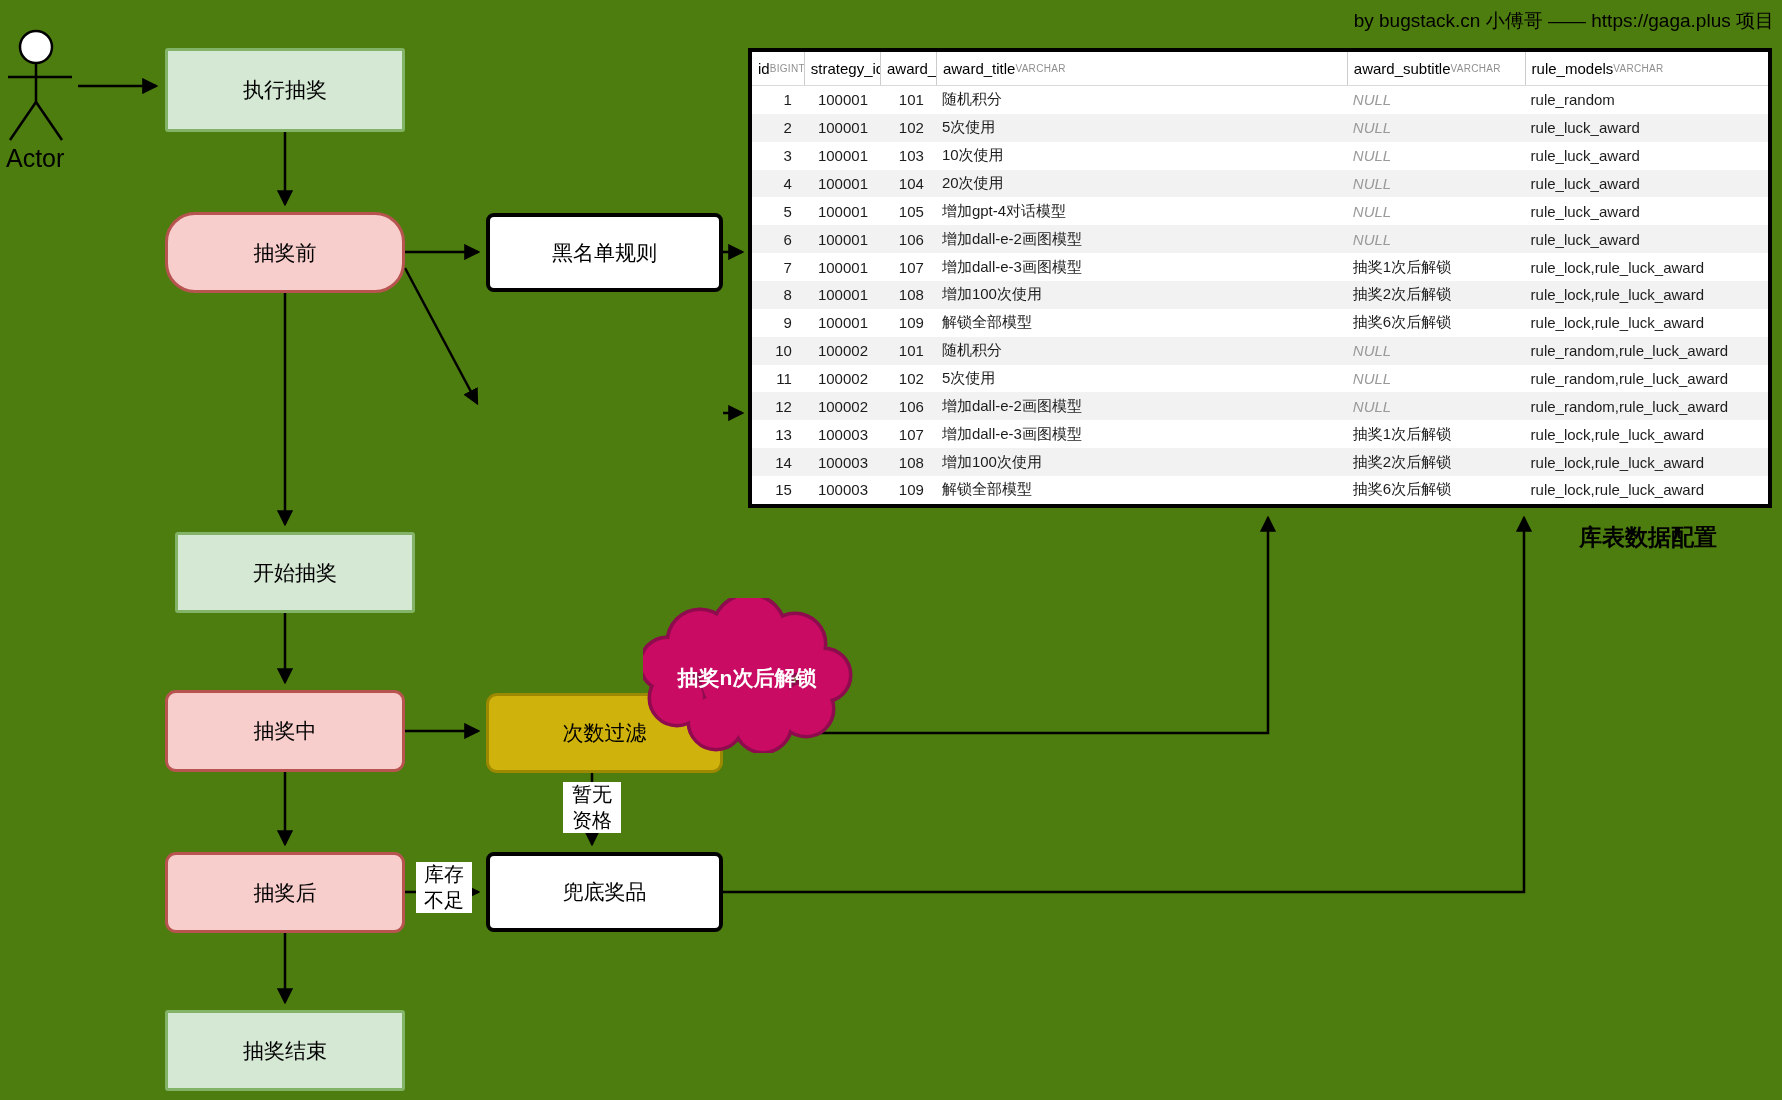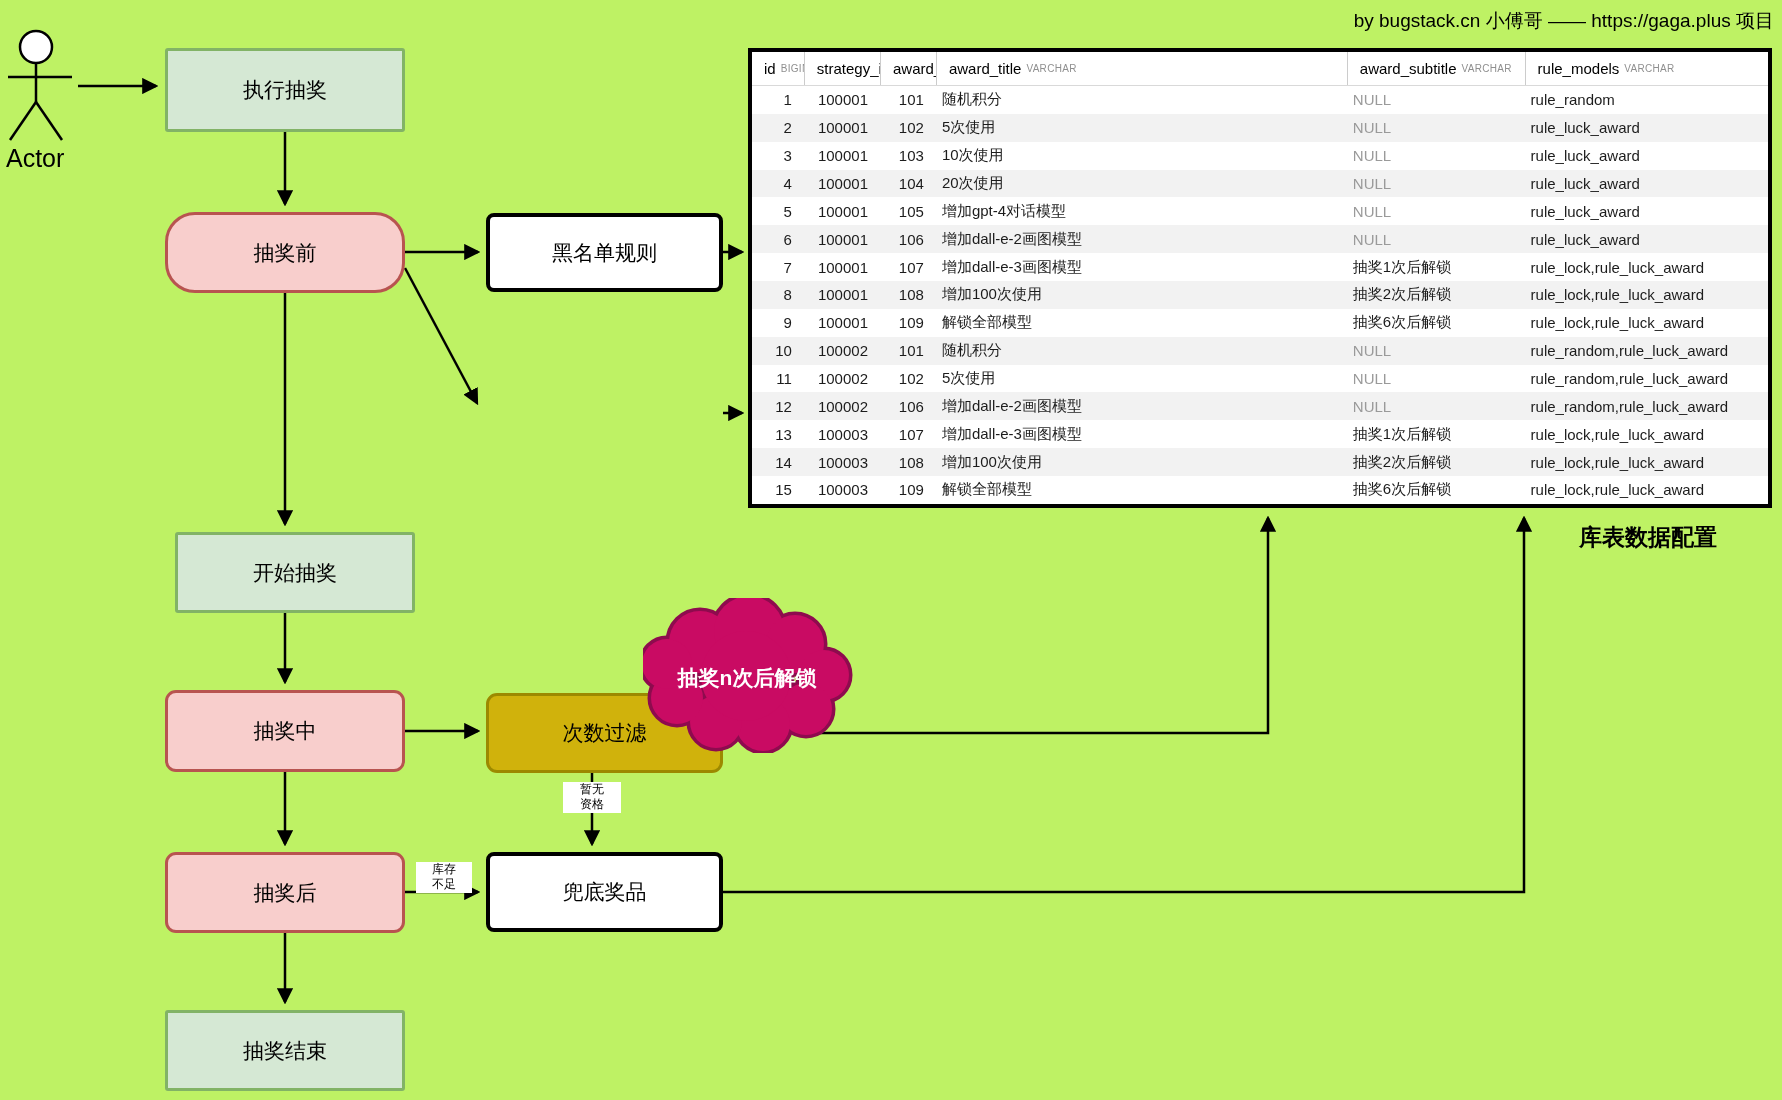--- a/index.html
+++ b/index.html
@@ -1,57 +1,57 @@
 <!DOCTYPE html>
 <html><head>
 <meta charset="utf-8">
 <style>
   html,body{margin:0;padding:0;background:#fff;}
-  .canvas{position:relative;width:1782px;height:1100px;background:#bef264;overflow:hidden;
+  .canvas{position:relative;width:1782px;height:1100px;background:#4d7c0f;overflow:hidden;
           font-family:"Liberation Sans","DejaVu Sans",sans-serif;color:#000;}
   svg.wires{position:absolute;left:0;top:0;z-index:1;}
   .credit{position:absolute;top:8px;right:8px;font-size:19px;z-index:2;}
   .actor-label{position:absolute;left:6px;top:144px;font-size:25px;z-index:2;}
 
   .node{position:absolute;display:flex;align-items:center;justify-content:center;
         font-size:21px;box-sizing:border-box;z-index:2;text-align:center;}
   .green {background:#d5e8d4;border:3.5px solid #82b366;border-radius:3px;}
   .pink  {background:#f8cecc;border:3.5px solid #b85450;border-radius:11px;}
   .plain {background:#ffffff;border:4px solid #000000;border-radius:8px;text-align:right;}
   .yellow{background:#d0b20c;border:3.5px solid #9c8900;border-radius:11px;}
 
-  .vlabel{position:absolute;z-index:2;background:#fff;font-size:12px;line-height:1.28;
+  .vlabel{position:absolute;z-index:2;background:#fff;font-size:20px;line-height:1.28;
           text-align:center;white-space:pre-line;}
 
   .cloud{position:absolute;left:643px;top:598px;z-index:3;}
   .cloud text{font-size:21px;font-weight:bold;fill:#ffffff;}
 
   .tbl-caption{position:absolute;left:1568px;top:522px;width:160px;font-size:23px;
                font-weight:bold;z-index:2;text-align:center;}
 
   
   .db-table{position:absolute;left:748px;top:48px;width:1024px;height:460px;
             border:4px solid #000;background:#fff;box-sizing:border-box;z-index:2;
             display:flex;flex-direction:column;}
   .thead{display:flex;height:33px;flex:0 0 33px;border-bottom:1px solid #d9d9d9;
          align-items:center;background:#fff;}
-  .th{display:flex;align-items:center;gap:5px;height:100%;box-sizing:border-box;
-      padding-left:12px;overflow:hidden;white-space:nowrap;}
+  .th{display:flex;align-items:center;height:100%;box-sizing:border-box;
+      padding-left:6px;overflow:hidden;white-space:nowrap;}
   .th + .th{border-left:1px solid #cccccc;}
   .cname{font-size:15px;color:#000;}
   .ctype{font-size:10px;color:#8f8f8f;letter-spacing:.3px;}
   .tbody{display:flex;flex-direction:column;flex:1;}
   .tr{display:flex;flex:1;align-items:center;}
   .tr:nth-child(even){background:#f2f2f2;}
   .td{font-size:15px;color:#1c1c1c;box-sizing:border-box;overflow:hidden;white-space:nowrap;}
   .c0{width:5.1%;} .c1{width:7.5%;} .c2{width:5.5%;}
   .c3{width:37.1%;} .c4{width:17.5%;margin-left:34px;} .c5{flex:1;}
   .td.c0,.td.c1,.td.c2{text-align:right;padding-right:12px;}
   .td.c3,.td.c4,.td.c5{padding-left:6px;}
-  .td.null{color:#9a9a9a;}
+  .td.null{color:#9a9a9a;font-style:italic;}
 </style>
 </head>
 <body>
 
 <div class="canvas">
 
   <svg class="wires" width="1782" height="1100" viewBox="0 0 1782 1100">
     <defs>
       <marker id="arw" viewBox="0 0 10 10" refX="8.5" refY="5" markerWidth="6.5" markerHeight="6.5" orient="auto-start-reverse">
         <path d="M0,0 L10,5 L0,10 z" fill="#000"></path>

